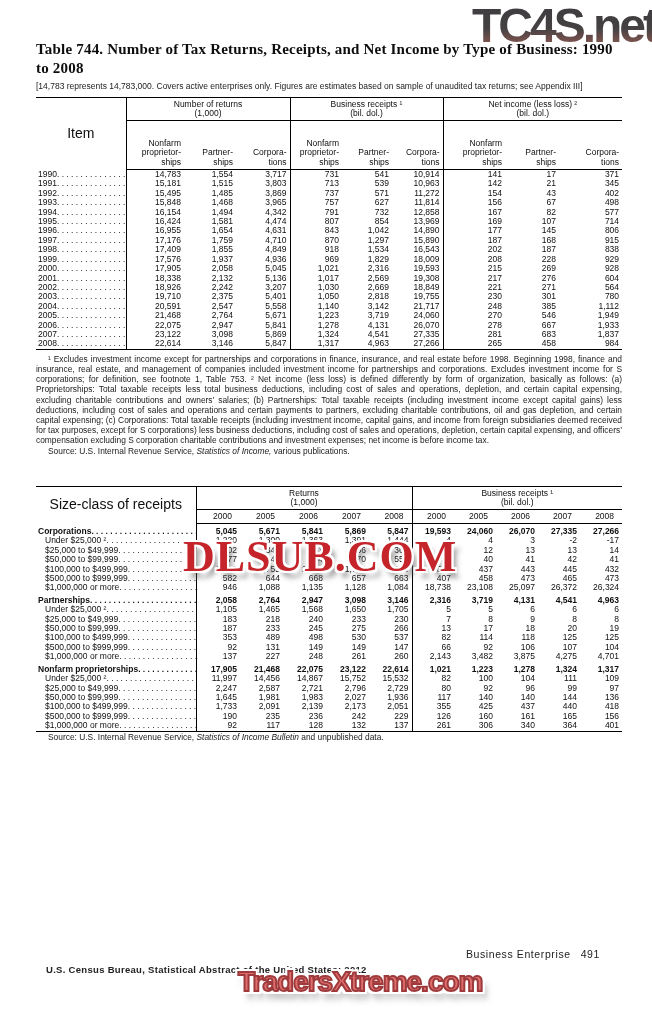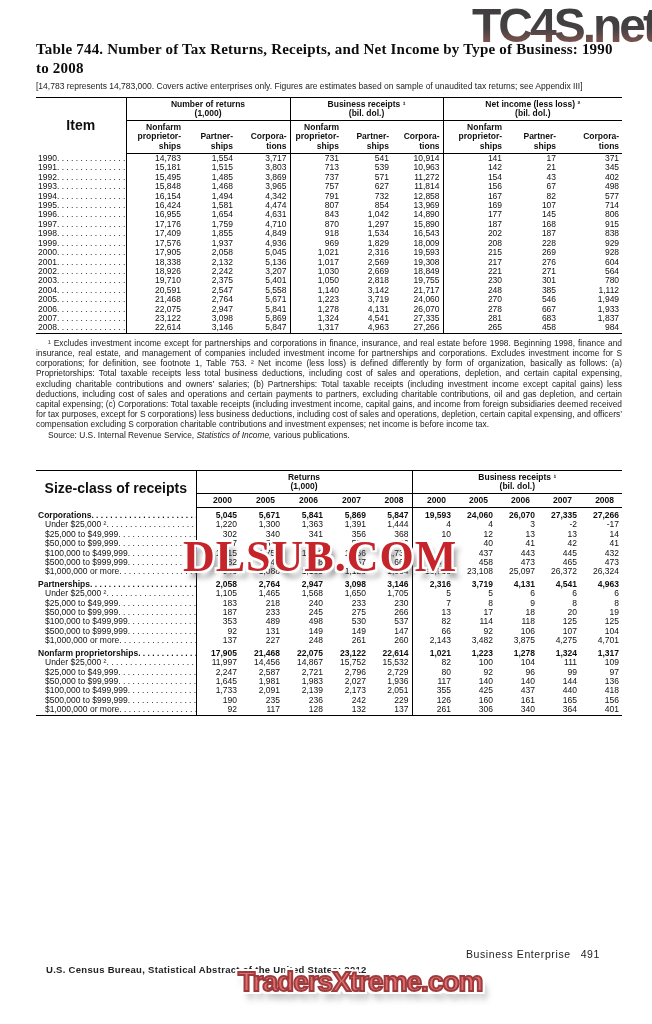--- a/index.html
+++ b/index.html
@@ -18,30 +18,30 @@
     margin-bottom:4px;
   }
   .tbl-note { font-size:8.5px; line-height:10px; color:#1a1a1a; margin-bottom:6px; }
 
   
   table.datatable {
     border-collapse:collapse; table-layout:fixed; width:586px;
     font-size:8.5px; line-height:9.4px; color:#0f0f0f;
     border-top:1.5px solid #000; border-bottom:1.5px solid #000;
   }
-  th { font-weight:bold; }
+  th { font-weight:normal; }
   .b-r { border-right:1px solid #000; }
   th.item-col {
     text-align:center; vertical-align:middle; font-size:14px;
   }
   th.grp { text-align:center; padding:2px 2px 1px; border-bottom:1px solid #000; }
   th.grp .gline { display:block; }
   th.sub {
     text-align:right; vertical-align:bottom; white-space:pre-line;
-    padding:2px 3px 2px 0; border-bottom:1.5px solid #000;
+    padding:18px 3px 2px 0; border-bottom:1.5px solid #000;
   }
   th.yr {
     text-align:right; padding:2px 8px 2px 0; border-bottom:1.5px solid #000;
   }
   td.num { text-align:right; padding:0 3px 0 0; white-space:nowrap; }
   td.label-cell { padding-left:2px; }
   .cellflex { display:flex; align-items:baseline; overflow:hidden; }
   .lbl { white-space:nowrap; }
   .indent .lbl { padding-left:7px; }
   .leader { flex:1; white-space:nowrap; overflow:hidden; }
@@ -909,20 +909,21 @@
               <td class="num b-r">137</td>
               <td class="num">261</td>
               <td class="num">306</td>
               <td class="num">340</td>
               <td class="num">364</td>
               <td class="num">401</td>
             </tr>
           </tbody>
       </table>
 
+      <p class="src"><span>Source: U.S. Internal Revenue Service, </span><span class="it">Statistics of Income Bulletin</span><span> and unpublished data.</span></p>
     </section>
   </div>
 
   <div class="footer-label"><span>Business Enterprise</span><span class="pgnum">491</span></div>
   <div class="footer-credit">U.S. Census Bureau, Statistical Abstract of the United States: 2012</div>
 
   <div class="wm-top">TC4S.net</div>
   <div class="wm-mid" style="color: rgb(197, 36, 42);">DLSUB.COM</div>
   <div class="wm-bot" style="color: rgb(222, 111, 110);">TradersXtreme.com</div>
 </div>

